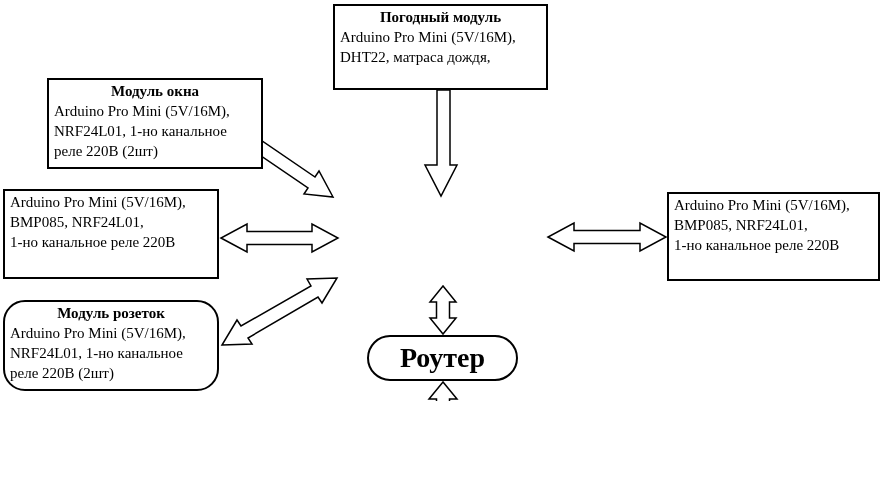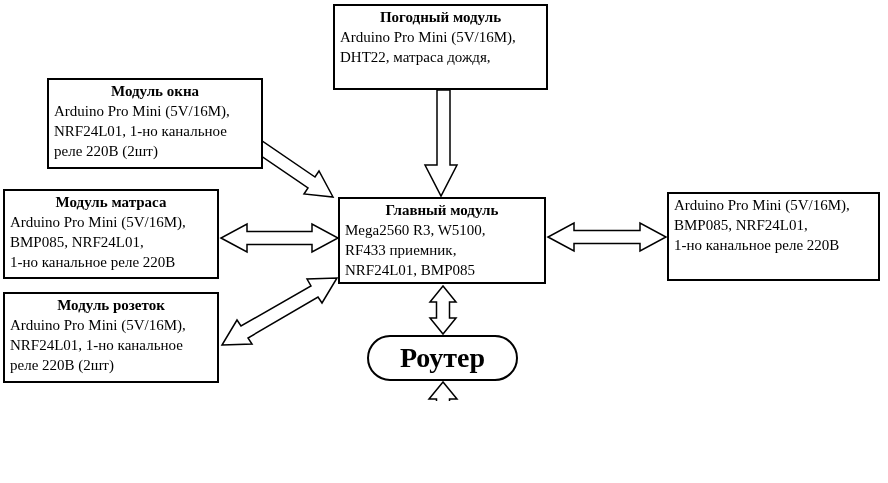--- a/index.html
+++ b/index.html
@@ -52,21 +52,21 @@
     justify-content: center;
     padding: 0;
     border-radius: 23px;
   }
   .box.big .title {
     line-height: 1;
   }
   #box-weather   { left: 333px; top: 4px;   width: 215px; height: 86px; }
   #box-window    { left: 3px;   top: 78px;  width: 216px; height: 91px; margin-left: 44px; }
   #box-mattress  { left: 3px;   top: 189px; width: 216px; height: 90px; }
-  #box-sockets   { left: 3px;   top: 292px; width: 216px; height: 91px; }
+  #box-sockets   { left: 3px;   top: 300px; width: 216px; height: 91px; border-radius: 22px; }
   #box-main      { left: 338px; top: 197px; width: 208px; height: 87px; }
   #box-door      { left: 667px; top: 192px; width: 213px; height: 89px; }
   #box-router    { left: 367px; top: 335px; width: 151px; height: 46px; font-size: 28px; }
   #box-majordomo { left: 338px; top: 431px; width: 212px; height: 46px; font-size: 34px; margin-left: 24px; }
 </style>
 </head>
 <body>
 
 <div id="stage">
 
@@ -87,39 +87,32 @@
   </div>
 
   <div class="box" id="box-window">
     <div class="title">Модуль окна</div>
     <div class="line">Arduino Pro Mini (5V/16M),</div>
     <div class="line">NRF24L01, 1-но канальное</div>
     <div class="line">реле 220В (2шт)</div>
   </div>
 
   <div class="box" id="box-mattress">
-    <div class="title">Модуль матраса</div>
     <div class="line">Arduino Pro Mini (5V/16M),</div>
     <div class="line">BMP085, NRF24L01,</div>
     <div class="line">1-но канальное реле 220В</div>
   </div>
 
   <div class="box" id="box-sockets">
     <div class="title">Модуль розеток</div>
     <div class="line">Arduino Pro Mini (5V/16M),</div>
     <div class="line">NRF24L01, 1-но канальное</div>
     <div class="line">реле 220В (2шт)</div>
   </div>
 
-  <div class="box" id="box-main">
-    <div class="title">Главный модуль</div>
-    <div class="line">Mega2560 R3, W5100,</div>
-    <div class="line">RF433 приемник,</div>
-    <div class="line">NRF24L01, BMP085</div>
-  </div>
 
   <div class="box" id="box-door">
     <div class="line">Arduino Pro Mini (5V/16M),</div>
     <div class="line">BMP085, NRF24L01,</div>
     <div class="line">1-но канальное реле 220В</div>
   </div>
 
   <div class="box big" id="box-router">
     <div class="title">Роутер</div>
   </div>

